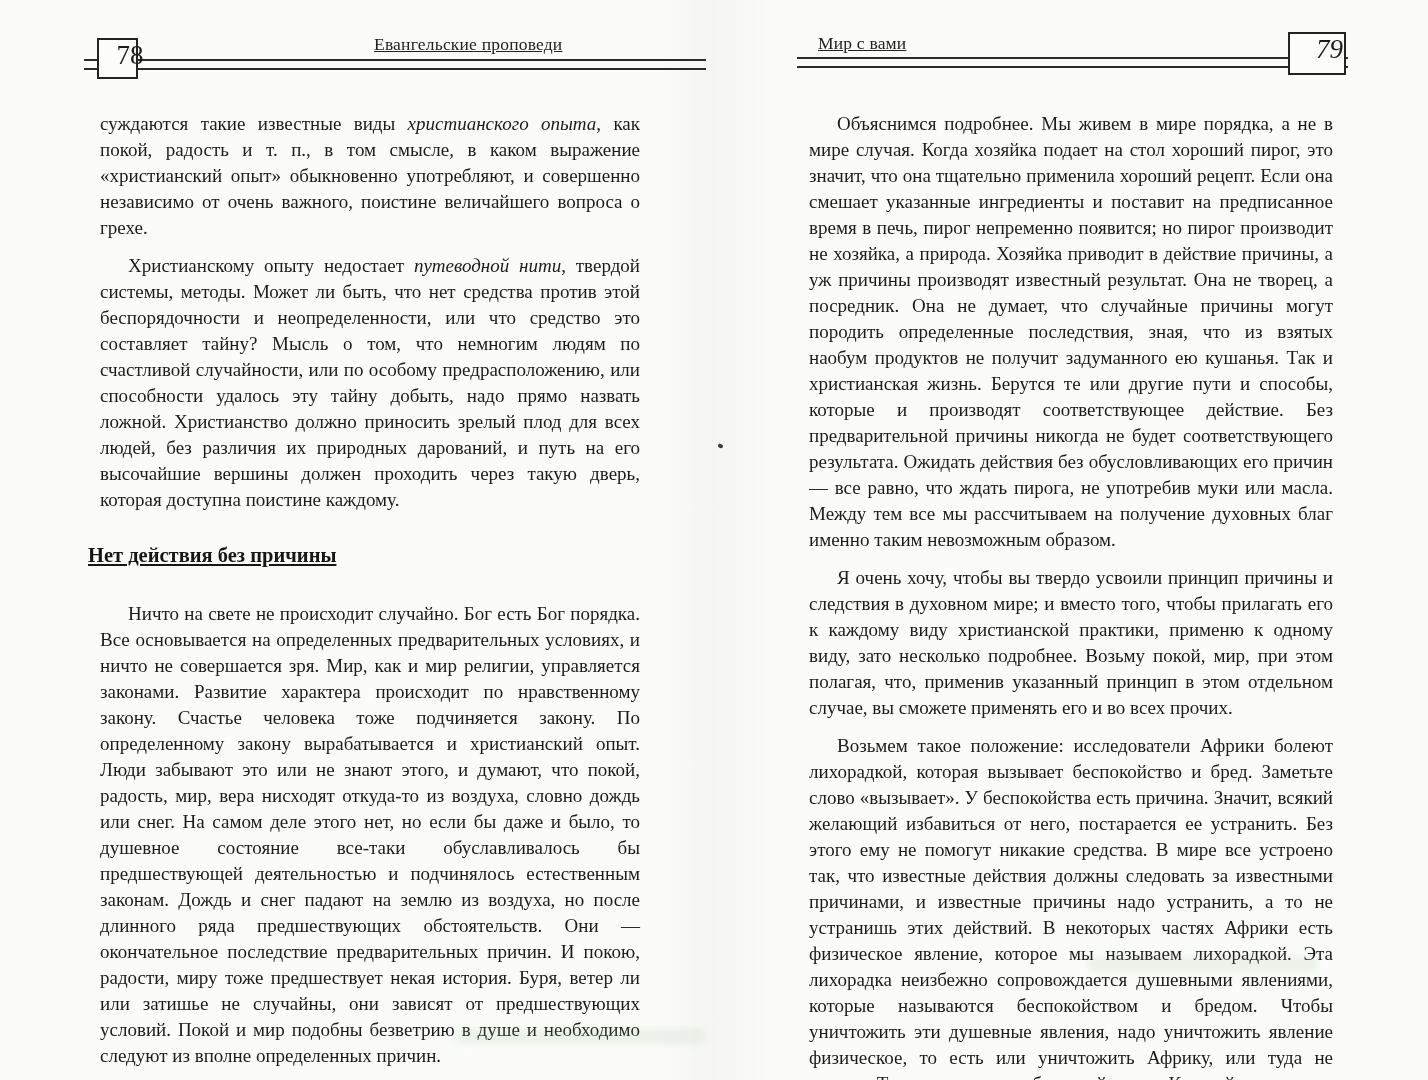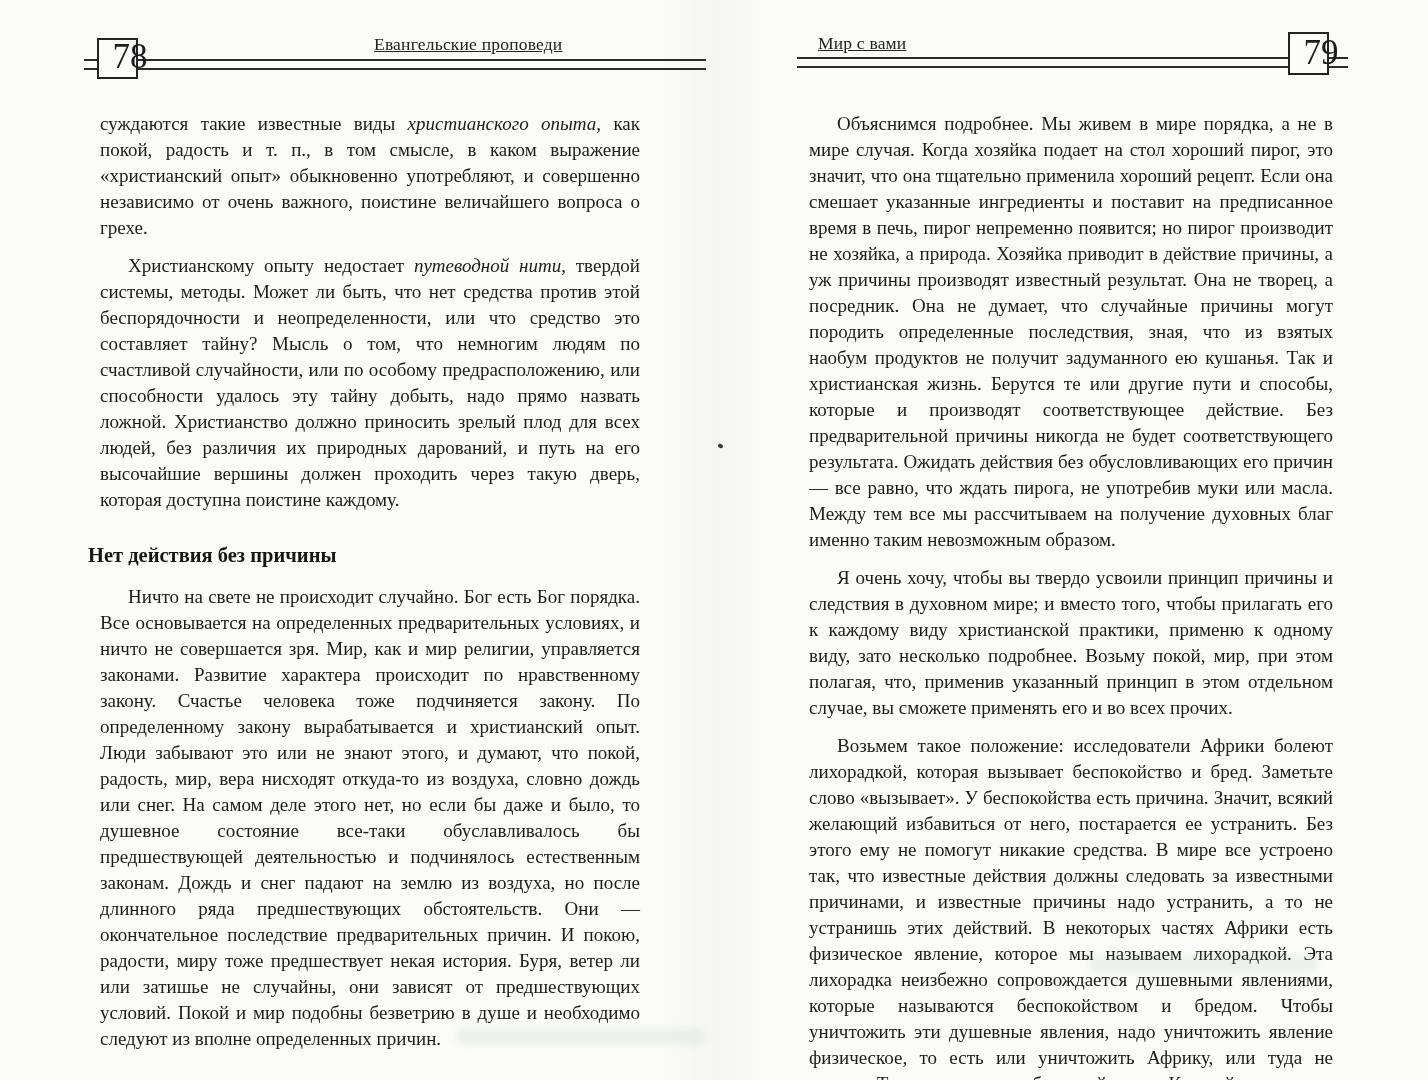--- a/index.html
+++ b/index.html
@@ -21,28 +21,28 @@
       #fbfcf9;
   }
   
   .numbox {
     position: absolute;
     box-sizing: border-box;
     border: 2px solid #232323;
     background: #fcfdfb;
     z-index: 3;
     display: flex;
-    align-items: flex-end;
+    align-items: flex-start;
     justify-content: center;
-    font-size: 35px;
+    font-size: 27px;
     color: #1c1c1c;
     padding-left: 25px;
   }
   .numbox-left  { left: 97px;  top: 38px; width: 41px; height: 41px; }
-  .numbox-right { left: 1288px; top: 32px; width: 41px; height: 43px; }
+  .numbox-right { left: 1288px; top: 32px; width: 58px; height: 43px; font-style: italic; }
   .dbl-rule {
     position: absolute;
     box-sizing: border-box;
     border-top: 2px solid #2b2b2b;
     border-bottom: 2px solid #2b2b2b;
     height: 11px;
     z-index: 1;
   }
   .rule-left-stub  { left: 84px;   top: 59px; width: 14px; }
   .rule-left-main  { left: 135px;  top: 59px; width: 571px; }
@@ -68,25 +68,26 @@
     text-align: justify;
     color: #1c1c1c;
     hyphens: auto;
   }
   .pagebody-left  { left: 88px;  width: 564px; }
   .pagebody-right { left: 797px; width: 548px; }
   .para { margin: 12px; }
   .para.indent { text-indent: 28px; }
   .para em { font-style: italic; }
   .section-heading {
-    margin: 29px 0 16px 0;
+    margin: 29px 0 33px 0;
     font-size: 20.5px;
     font-weight: bold;
     text-align: left;
     color: #161616;
+    text-decoration: underline;
   }
   
   .scan-speck {
     position: absolute;
     left: 718px; top: 444px;
     width: 5px; height: 4px;
     background: #3a3a3a;
     border-radius: 45%;
     transform: rotate(18deg);
   }

